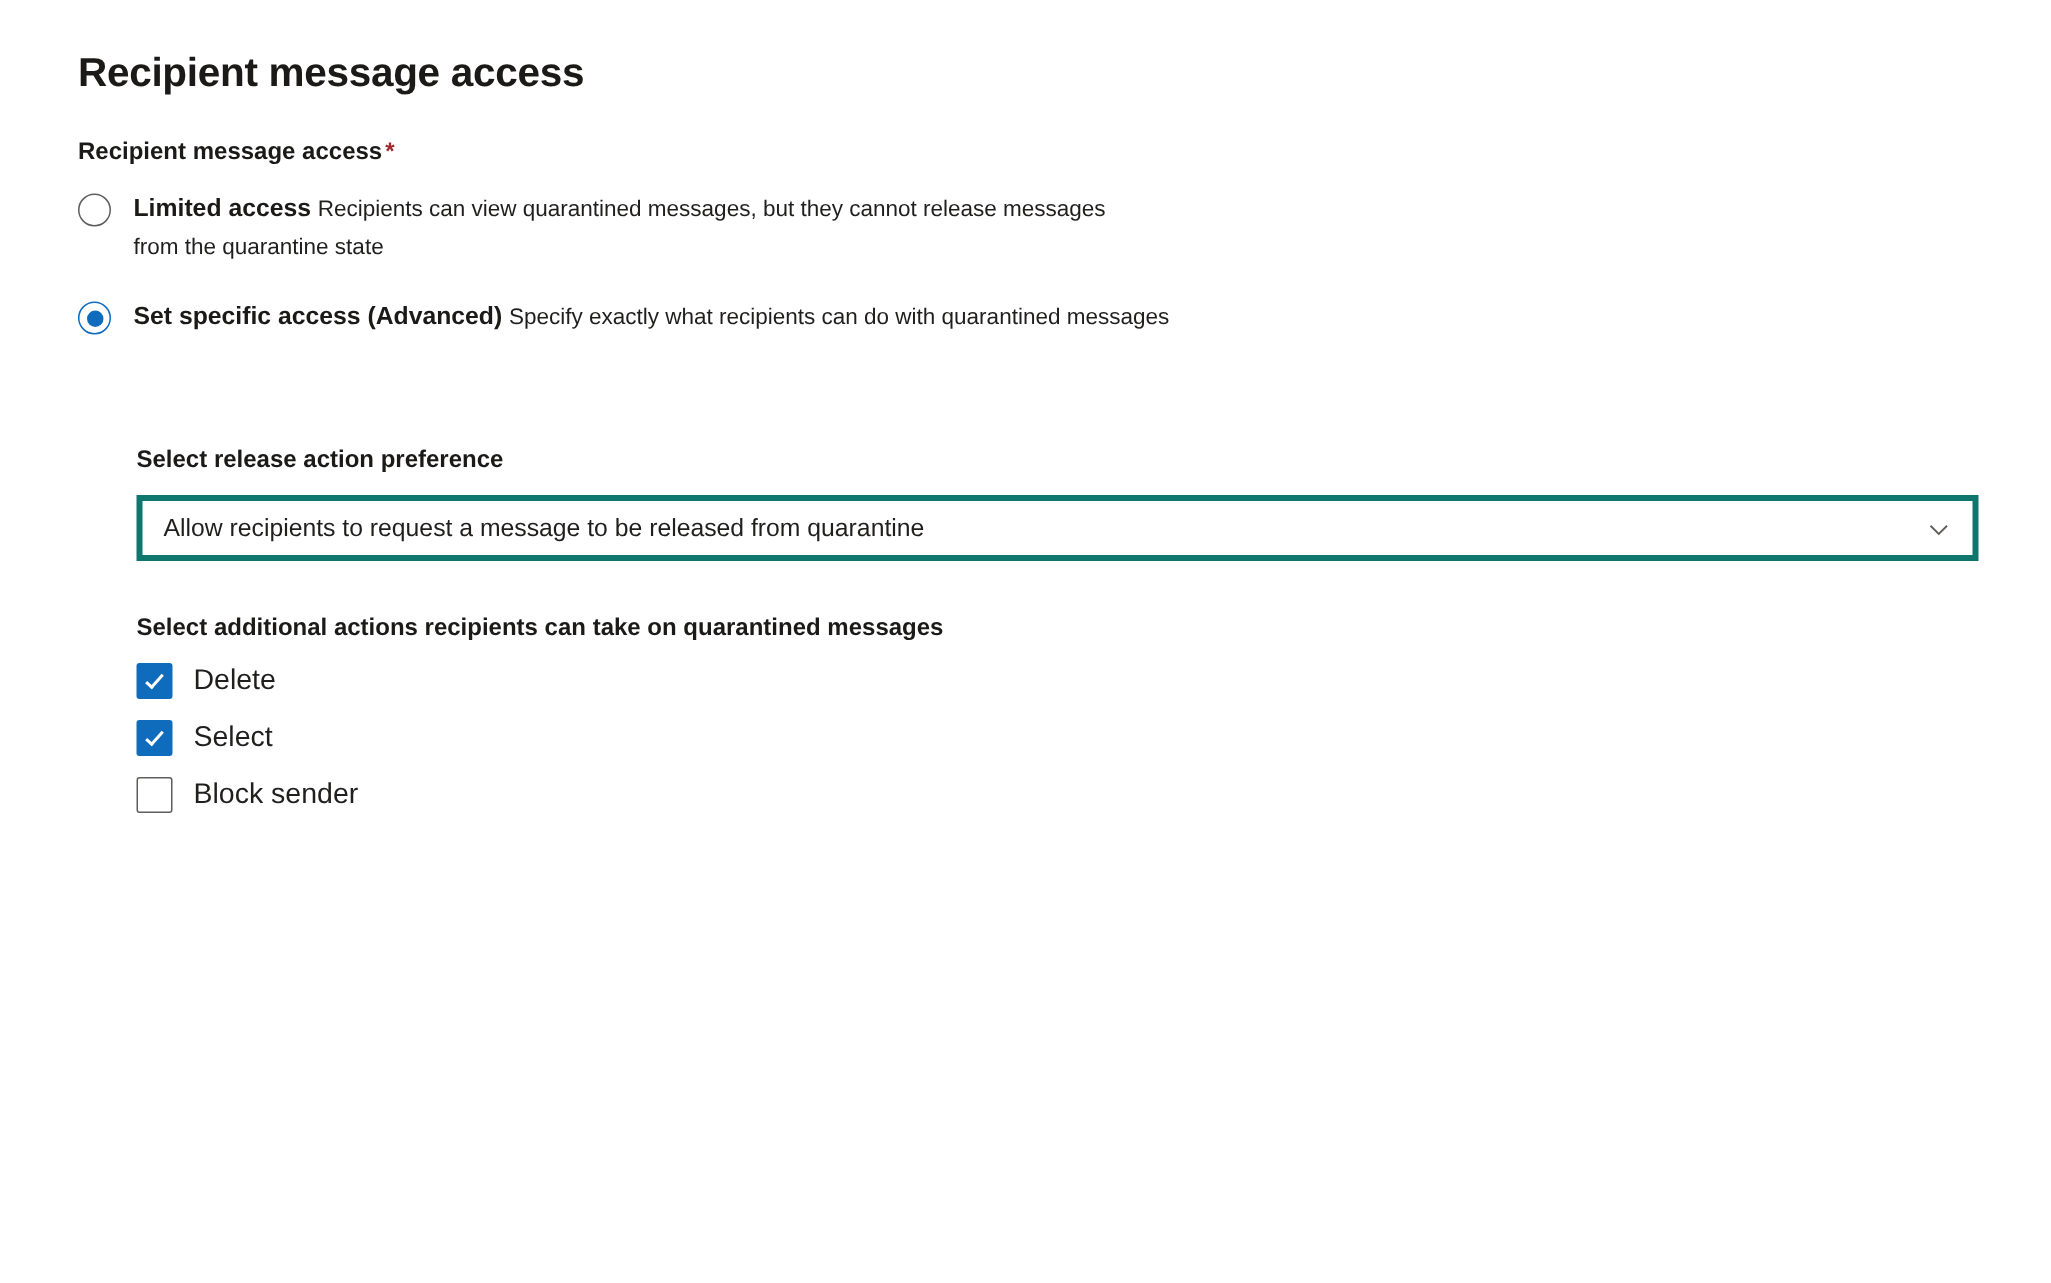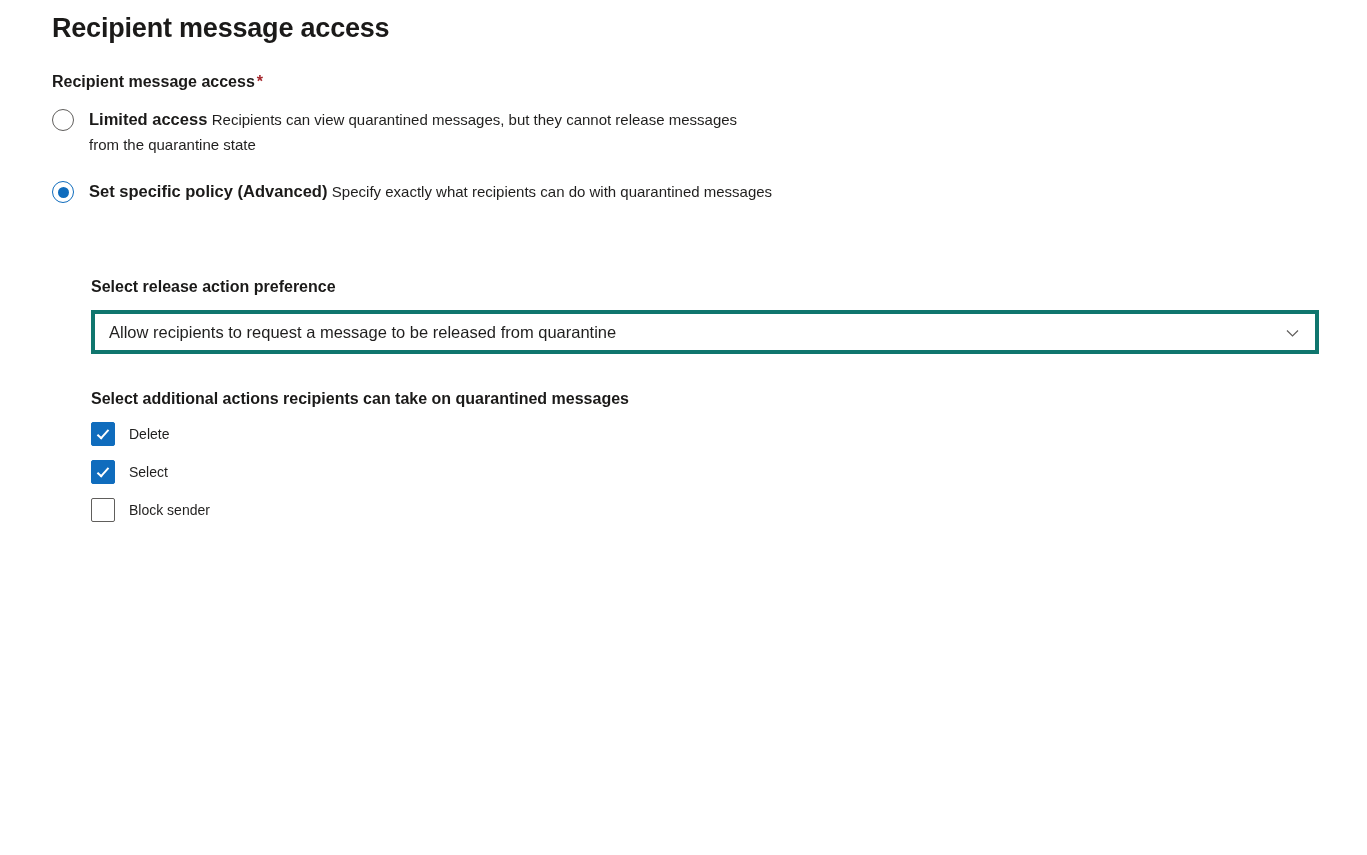--- a/index.html
+++ b/index.html
@@ -12,21 +12,21 @@
     height: 855px;
     font-family: "Liberation Sans", sans-serif;
     color: #201f1e;
     -webkit-font-smoothing: antialiased;
   }
   .page {
     position: relative;
     width: 1367px;
     height: 855px;
     box-sizing: border-box;
-    padding: 11px 48px 0 52px;
+    padding: 31px 48px 0 52px;
   }
   .page-title {
     font-size: 27px;
     font-weight: bold;
     letter-spacing: -0.2px;
     color: #1b1a19;
     margin: 0 0 26px 0;
     line-height: 34px;
   }
   .intro {
@@ -178,21 +178,21 @@
     left: 7.5px;
     top: 3.5px;
     width: 6px;
     height: 12px;
     border: solid #ffffff;
     border-width: 0 2.2px 2.2px 0;
     transform: rotate(42deg);
     box-sizing: border-box;
   }
   .cbox-label {
-    font-size: 14px;
+    font-size: 19px;
     color: #201f1e;
     line-height: 22px;
   }
 </style>
 </head>
 <body>
 
 <div class="page">
 
   <h1 class="page-title">Recipient message access</h1>
@@ -209,21 +209,21 @@
       <span class="radio-text">
         <span class="radio-title">Limited access</span>
         <span class="radio-desc">Recipients can view quarantined messages, but they cannot release messages
 from the quarantine state</span>
       </span>
     </div>
 
     <div class="radio-row">
       <span class="radio-outer checked"></span>
       <span class="radio-text">
-        <span class="radio-title">Set specific policy (Advanced)</span>
+        <span class="radio-title">Set specific access (Advanced)</span>
         <span class="radio-desc">Specify exactly what recipients can do with quarantined messages</span>
       </span>
     </div>
 
   </div>
 
   <div class="advanced-block">
 
     <div class="sub-label">Select release action preference</div>
 

